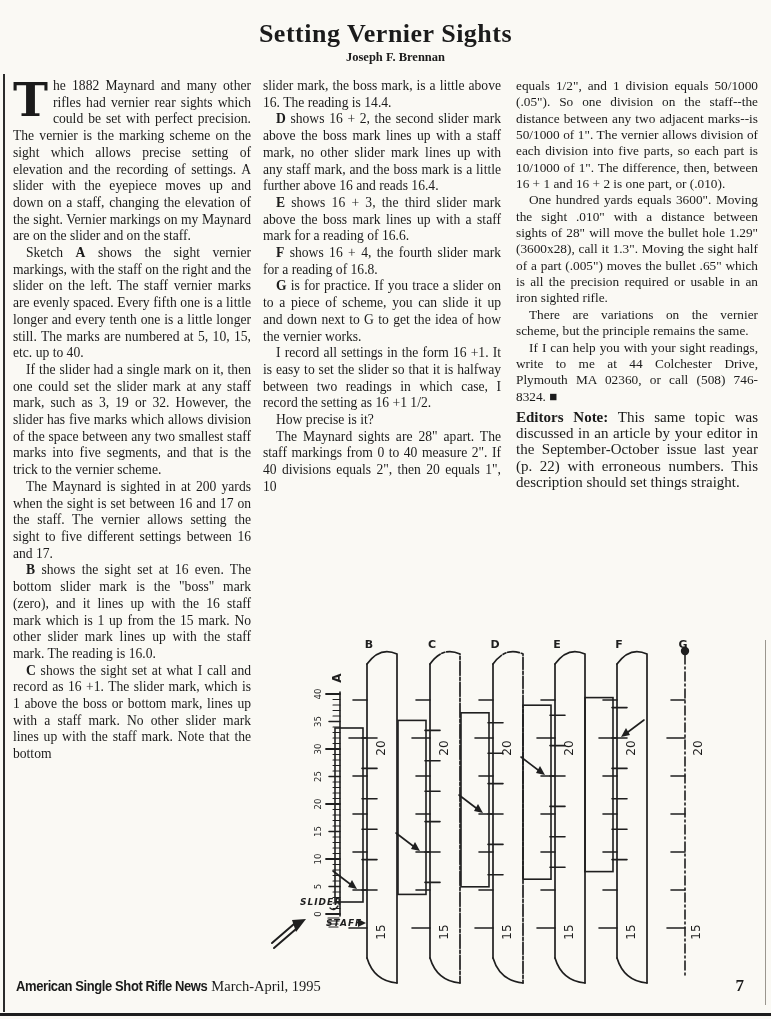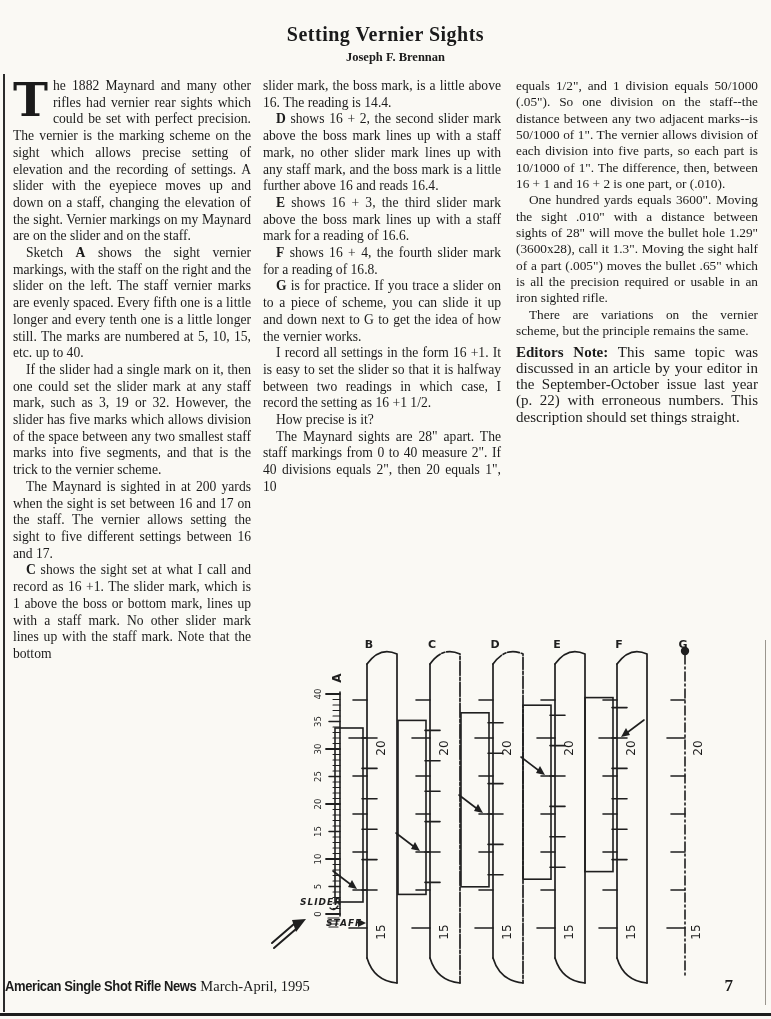--- a/index.html
+++ b/index.html
@@ -7,21 +7,21 @@
     position:relative;width:771px;height:1019px;margin:0 auto;
     background:#faf9f4;color:#1b1b1b;overflow:hidden;
     font-family:"Liberation Serif",serif;
   }
   
   .edge-left{position:absolute;left:3px;top:74px;width:2px;height:938px;background:#2b2b2b;}
   .edge-bottom{position:absolute;left:0;top:1013px;width:771px;height:3px;background:#1d1d1d;}
   .edge-right{position:absolute;left:765px;top:640px;width:1px;height:365px;background:#9a968e;}
 
   .masthead{position:absolute;left:0;top:20px;width:771px;text-align:center;}
-  .title{font-size:20px;font-weight:bold;letter-spacing:.5px;line-height:28px;}
+  .title{font-size:26px;font-weight:bold;letter-spacing:.5px;line-height:28px;}
   .byline{font-size:12.5px;font-weight:bold;margin-top:2px;padding-left:20px;}
 
   .col{position:absolute;text-align:justify;}
   #col1{left:13px;top:78px;width:238px;font-size:13.6px;line-height:16.7px;}
   #col2{left:263px;top:78px;width:238px;font-size:13.6px;line-height:16.7px;}
   #col3{left:516px;top:78px;width:242px;font-size:13.3px;line-height:16.35px;}
   .para{margin:0;}
   .indent{text-indent:13px;}
   .lead{font-weight:bold;}
   .dropcap{
@@ -29,21 +29,21 @@
     font-size:47px;line-height:38px;margin:3px 5px 0 0;
   }
   .editors-note{margin-top:4px;font-size:15px;line-height:16.3px;}
 
   .diagram{position:absolute;left:262px;top:636px;width:505px;height:362px;}
   .diagram svg{width:100%;height:100%;}
   .ink{stroke:#1f1f1f;fill:none;stroke-linecap:round;}
   .hand{font-family:"DejaVu Sans",sans-serif;fill:#1f1f1f;}
 
   .footer{
-    position:absolute;left:5px;top:976px;width:746px;
+    position:absolute;left:16px;top:976px;width:746px;
     display:flex;align-items:baseline;
   }
   .pubname{
     font-family:"Liberation Sans",sans-serif;font-weight:bold;
     font-size:13px;letter-spacing:-.4px;transform:scaleY(1.15);transform-origin:left bottom;
   }
   .issue{font-size:14.5px;margin-left:4px;}
   .pagenum{margin-left:auto;font-weight:bold;font-size:17px;margin-right:18px;}
 </style>
 </head>
@@ -57,38 +57,40 @@
   <div class="masthead">
     <div class="title">Setting Vernier Sights</div>
     <div class="byline">Joseph F. Brennan</div>
   </div>
 
   <div class="col" id="col1">
     <p class="para"><span class="dropcap">T</span><span>he 1882 Maynard and many other rifles had vernier rear sights which could be set with perfect precision. The vernier is the marking scheme on the sight which allows precise setting of elevation and the recording of settings. A slider with the eyepiece moves up and down on a staff, changing the elevation of the sight. Vernier markings on my Maynard are on the slider and on the staff.</span></p>
     <p class="para indent"><span>Sketch </span><span class="lead">A</span><span> shows the sight vernier markings, with the staff on the right and the slider on the left. The staff vernier marks are evenly spaced. Every fifth one is a little longer and every tenth one is a little longer still. The marks are numbered at 5, 10, 15, etc. up to 40.</span></p>
     <p class="para indent"><span>If the slider had a single mark on it, then one could set the slider mark at any staff mark, such as 3, 19 or 32. However, the slider has five marks which allows division of the space between any two smallest staff marks into five segments, and that is the trick to the vernier scheme.</span></p>
     <p class="para indent"><span>The Maynard is sighted in at 200 yards when the sight is set between 16 and 17 on the staff. The vernier allows setting the sight to five different settings between 16 and 17.</span></p>
+    <p class="para indent"><span class="lead">B</span><span> shows the sight set at 16 even. The bottom slider mark is the "boss" mark (zero), and it lines up with the 16 staff mark which is 1 up from the 15 mark. No other slider mark lines up with the staff mark. The reading is 16.0.</span></p>
     <p class="para indent"><span class="lead">C</span><span> shows the sight set at what I call and record as 16 +1. The slider mark, which is 1 above the boss or bottom mark, lines up with a staff mark. No other slider mark lines up with the staff mark. Note that the bottom</span></p>
   </div>
 
   <div class="col" id="col2">
     <p class="para"><span>slider mark, the boss mark, is a little above 16. The reading is 14.4.</span></p>
     <p class="para indent"><span class="lead">D</span><span> shows 16 + 2, the second slider mark above the boss mark lines up with a staff mark, no other slider mark lines up with any staff mark, and the boss mark is a little further above 16 and reads 16.4.</span></p>
     <p class="para indent"><span class="lead">E</span><span> shows 16 + 3, the third slider mark above the boss mark lines up with a staff mark for a reading of 16.6.</span></p>
     <p class="para indent"><span class="lead">F</span><span> shows 16 + 4, the fourth slider mark for a reading of 16.8.</span></p>
     <p class="para indent"><span class="lead">G</span><span> is for practice. If you trace a slider on to a piece of scheme, you can slide it up and down next to G to get the idea of how the vernier works.</span></p>
     <p class="para indent"><span>I record all settings in the form 16 +1. It is easy to set the slider so that it is halfway between two readings in which case, I record the setting as 16 +1 1/2.</span></p>
     <p class="para indent"><span>How precise is it?</span></p>
     <p class="para indent"><span>The Maynard sights are 28" apart. The staff markings from 0 to 40 measure 2". If 40 divisions equals 2", then 20 equals 1", 10</span></p>
   </div>
 
   <div class="col" id="col3">
     <p class="para"><span>equals 1/2", and 1 division equals 50/1000 (.05"). So one division on the staff--the distance between any two adjacent marks--is 50/1000 of 1". The vernier allows division of each division into five parts, so each part is 10/1000 of 1". The difference, then, between 16 + 1 and 16 + 2 is one part, or (.010).</span></p>
     <p class="para indent"><span>One hundred yards equals 3600". Moving the sight .010" with a distance between sights of 28" will move the bullet hole 1.29" (3600x28), call it 1.3". Moving the sight half of a part (.005") moves the bullet .65" which is all the precision required or usable in an iron sighted rifle.</span></p>
     <p class="para indent"><span>There are variations on the vernier scheme, but the principle remains the same.</span></p>
+    <p class="para indent"><span>If I can help you with your sight readings, write to me at 44 Colchester Drive, Plymouth MA 02360, or call (508) 746-8324. ■</span></p>
     <p class="para editors-note"><span class="lead">Editors Note:</span><span> This same topic was discussed in an article by your editor in the September-October issue last year (p. 22) with erroneous numbers. This description should set things straight.</span></p>
   </div>
 
   <div class="diagram">
     <svg viewBox="0 0 505 362" xmlns="http://www.w3.org/2000/svg">
 
       <g>
         <text class="hand" transform="translate(79,42) rotate(-90)" font-size="12" font-weight="bold" text-anchor="middle">A</text>
         <line class="ink" x1="78" y1="56" x2="78" y2="280" stroke-width="1.6"></line>
         <path class="ink" stroke-width="1.1" d="M71,272.5H78 M71,267H78 M71,261.5H78 M71,256H78 M71,245H78 M71,239.5H78 M71,234H78 M71,228.5H78 M71,217.5H78 M71,212H78 M71,206.5H78 M71,201H78 M71,190H78 M71,184.5H78 M71,179H78 M71,173.5H78 M71,162.5H78 M71,157H78 M71,151.5H78 M71,146H78 M71,135H78 M71,129.5H78 M71,124H78 M71,118.5H78 M71,107.5H78 M71,102H78 M71,96.5H78 M71,91H78 M71,80H78 M71,74.5H78 M71,69H78 M71,63.5H78"></path>

